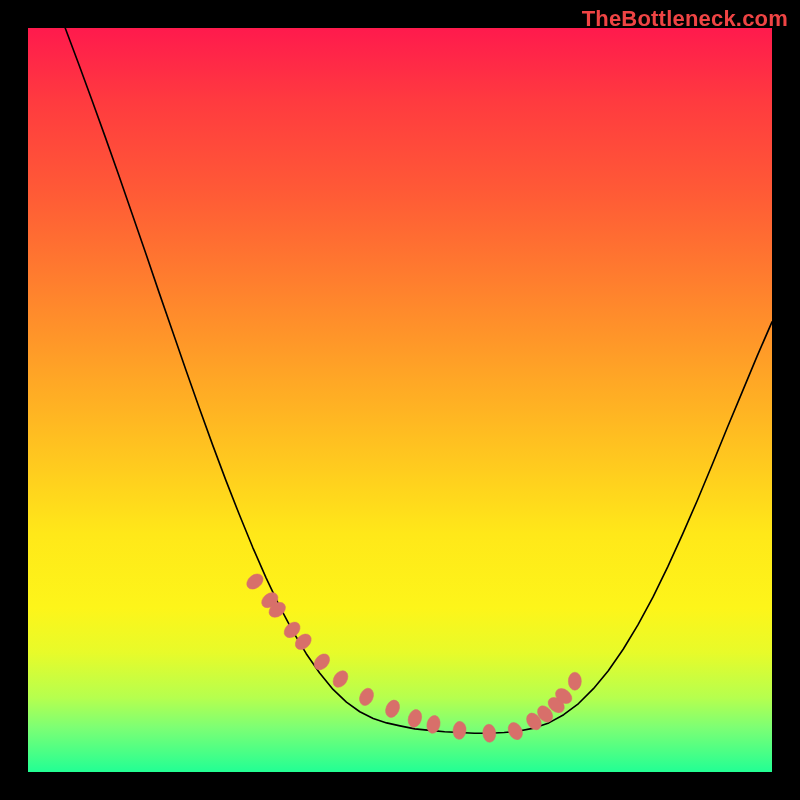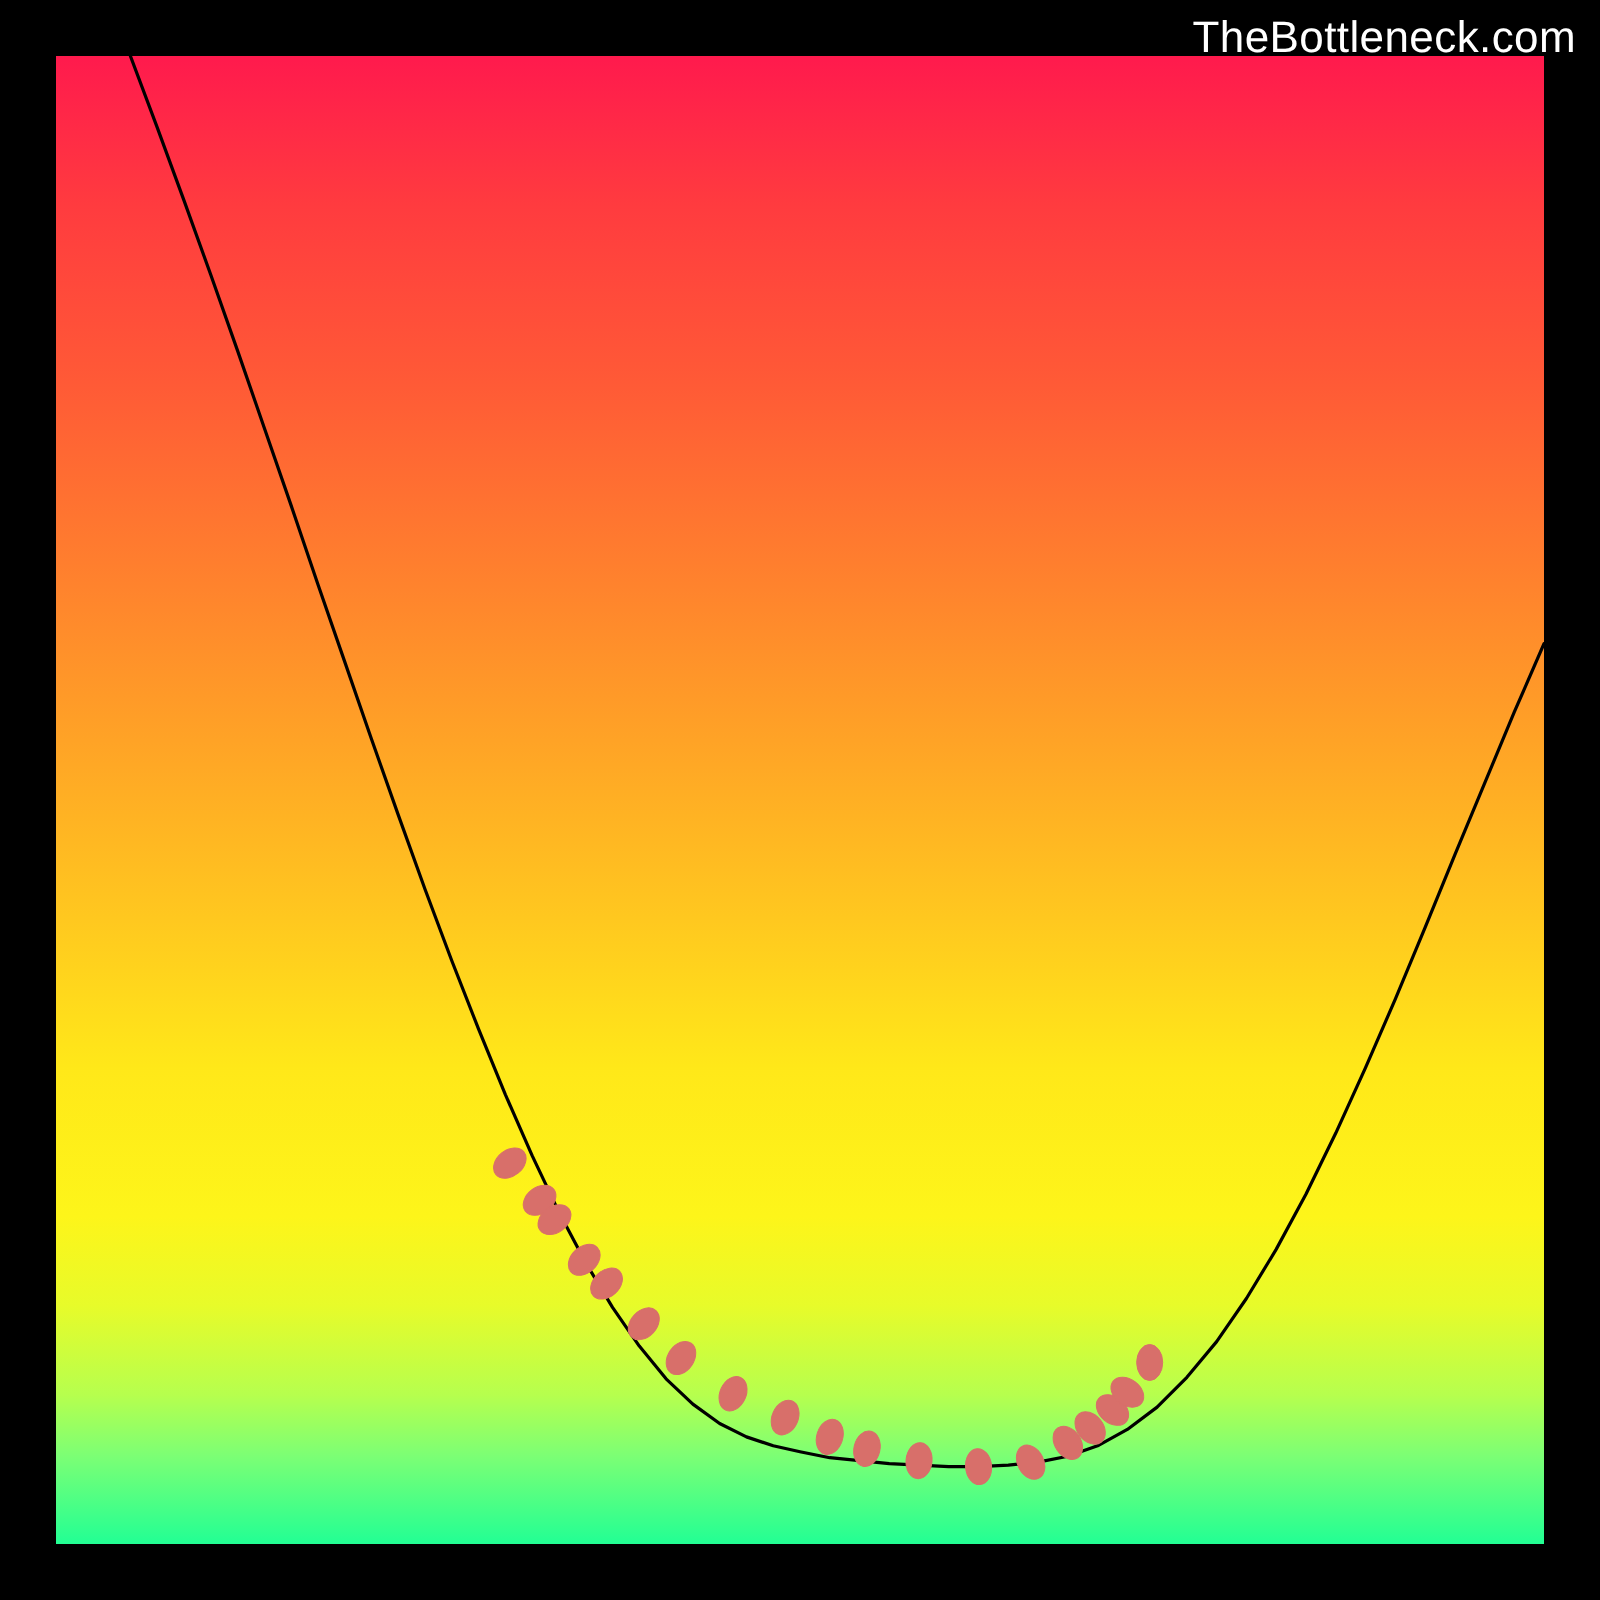--- a/index.html
+++ b/index.html
@@ -14,23 +14,23 @@
   .frame {
     position: relative;
     width: 800px;
     height: 800px;
     background: #000;
   }
   .watermark {
     position: absolute;
     top: 6px;
     right: 12px;
-    color: #ffffff;
+    color: #ef4444;
     font-size: 22px;
-    font-weight: 400;
+    font-weight: 700;
     letter-spacing: 0.2px;
     z-index: 10;
   }
   .plot-area {
     position: absolute;
     left: 28px;
     top: 28px;
     width: 744px;
     height: 744px;
     overflow: hidden;

